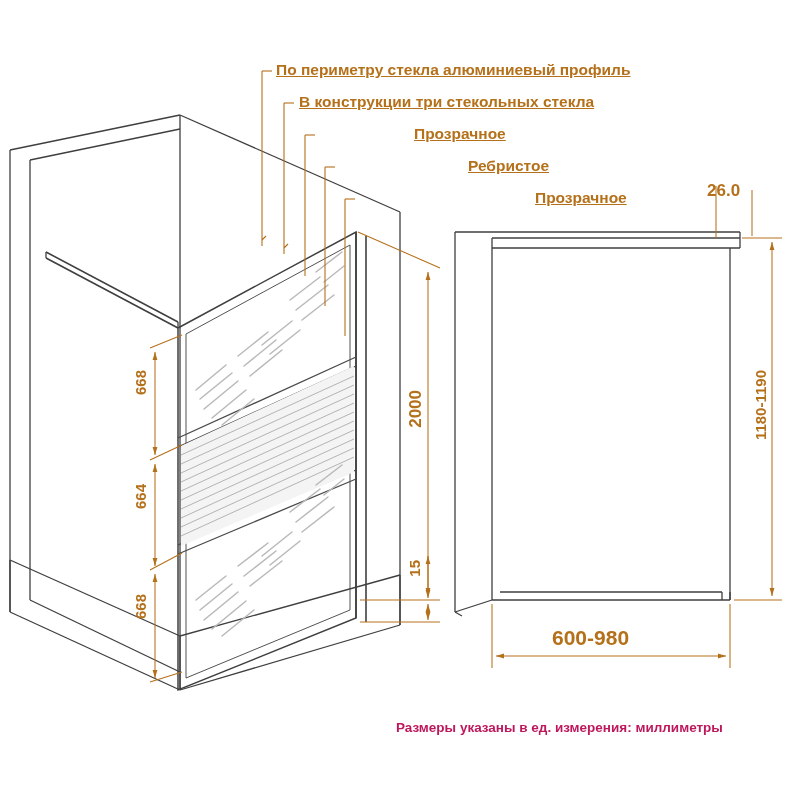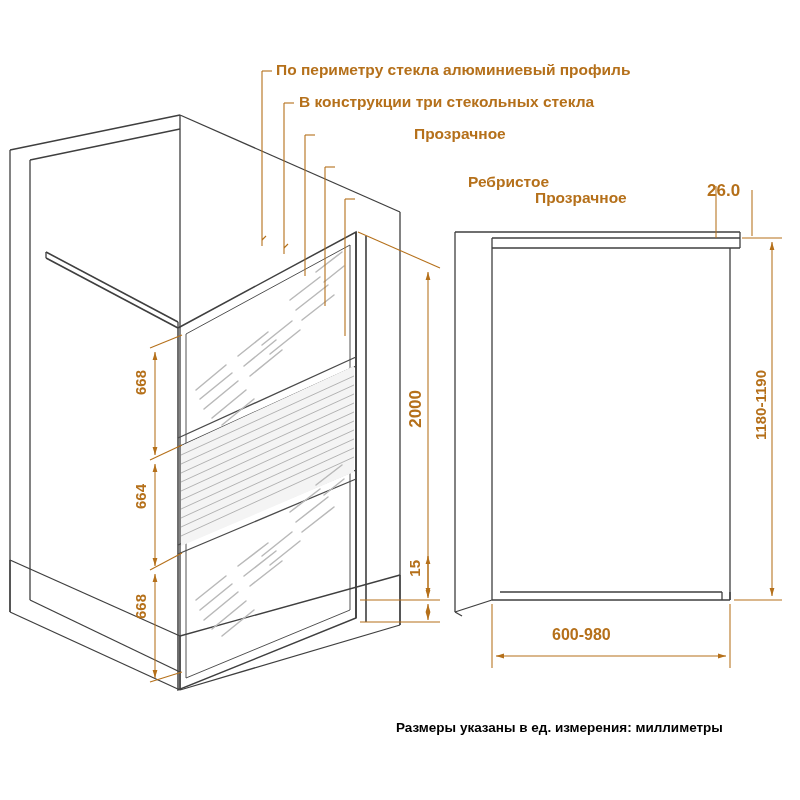--- a/index.html
+++ b/index.html
@@ -31,33 +31,34 @@
     font-family: "Liberation Sans", sans-serif;
     white-space: nowrap;
     color: #b5701a;
     font-size: 15px;
     font-weight: bold;
   }
   .lbl.callout {
     font-size: 15.5px;
     font-weight: bold;
     color: #b5701a;
+    text-decoration: underline;
   }
   .lbl.dim {
     font-size: 15px;
     font-weight: bold;
     color: #b5701a;
   }
   .lbl.dim-rot {
     transform-origin: 0 0;
   }
   .lbl.note {
     font-size: 13.5px;
     font-weight: bold;
-    color: #000000;
+    color: #be185d;
   }
 </style>
 </head>
 <body>
 
 <div id="stage">
 
   <svg class="diagram" viewBox="0 0 800 800">
     <defs>
       <marker id="arrL" markerWidth="9" markerHeight="9" refX="8" refY="3" orient="auto" markerUnits="strokeWidth">
@@ -241,35 +242,35 @@
     </g>
 
   </svg>
 
   <div class="lbl callout" style="left:276px; top:61px;">По периметру стекла алюминиевый профиль</div>
 
   <div class="lbl callout" style="left:299px; top:93px;">В конструкции три стекольных стекла</div>
 
   <div class="lbl callout" style="left:414px; top:125px;">Прозрачное</div>
 
-  <div class="lbl callout" style="left:468px; top:157px;margin-top:16px;">Ребристое</div>
+  <div class="lbl callout" style="left:468px; top:157px;">Ребристое</div>
 
   <div class="lbl callout" style="left:535px; top:189px;">Прозрачное</div>
 
   <div class="lbl dim dim-rot" style="left:132px; top:370px; transform: rotate(-90deg) translate(-100%,0);">668</div>
 
   <div class="lbl dim dim-rot" style="left:132px; top:484px; transform: rotate(-90deg) translate(-100%,0);">664</div>
 
   <div class="lbl dim dim-rot" style="left:132px; top:594px; transform: rotate(-90deg) translate(-100%,0);">668</div>
 
   <div class="lbl dim dim-rot" style="left:406px; top:390px; font-size:17px; transform: rotate(-90deg) translate(-100%,0);">2000</div>
 
   <div class="lbl dim dim-rot" style="left:406px; top:560px; transform: rotate(-90deg) translate(-100%,0);">15</div>
 
   <div class="lbl dim" style="left:707px; top:181px; font-size:17px;">26.0</div>
 
   <div class="lbl dim dim-rot" style="left:752px; top:370px; font-size:15px; transform: rotate(-90deg) translate(-100%,0);">1180-1190</div>
 
-  <div class="lbl dim" style="left:552px; top:626px; font-size:16px;">600-980</div>
+  <div class="lbl dim" style="left:552px; top:626px; font-size:21px;">600-980</div>
 
   <div class="lbl note" style="left:396px; top:720px;">Размеры указаны в ед. измерения: миллиметры</div>
 
 </div>
 
 </body></html>

